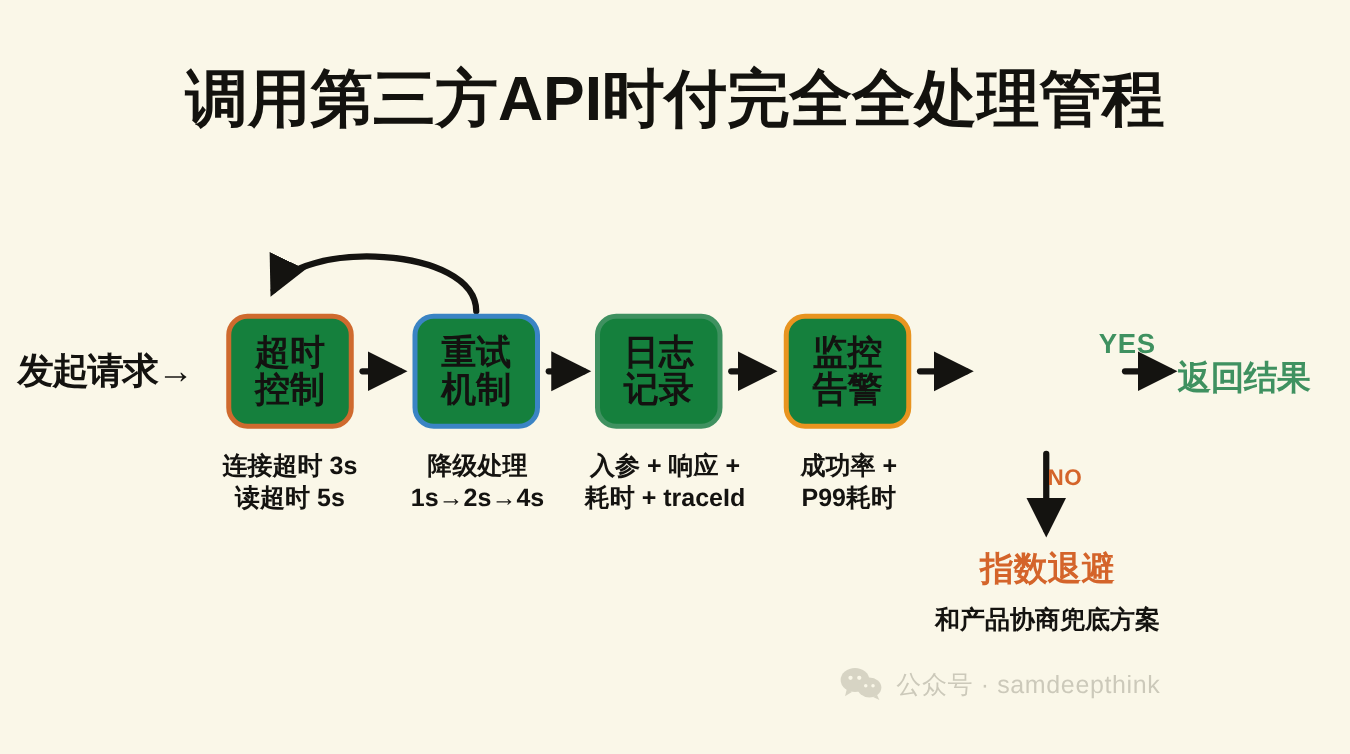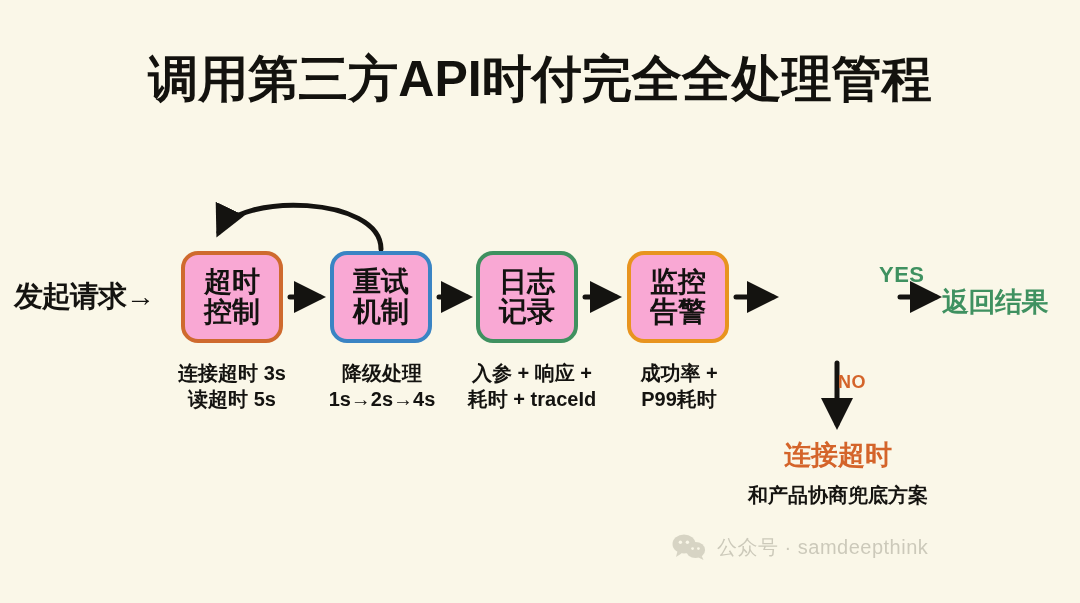--- a/index.html
+++ b/index.html
@@ -45,21 +45,21 @@
     white-space: nowrap;
     letter-spacing: -1px;
   }
   
   .node {
     position: absolute;
     width: 102px;
     height: 92px;
     border-radius: 17px;
     border: 4px solid #cf6a2e;
-    background: #f9a8d4;
+    background: #15803d;
     box-sizing: border-box;
     display: flex;
     flex-direction: column;
     align-items: center;
     justify-content: center;
     line-height: 1.08;
   }
   .node .line {
     font-size: 28px;
     font-weight: bold;
@@ -265,21 +265,21 @@
   <div class="caption c4">
     <div>成功率 +</div>
     <div>P99耗时</div>
   </div>
 
 
   <div class="branch-yes">YES</div>
   <div class="branch-no">NO</div>
 
   <div class="out-success">返回结果</div>
-  <div class="out-fallback">连接超时</div>
+  <div class="out-fallback">指数退避</div>
   <div class="out-fallback-note">和产品协商兜底方案</div>
 
   <div class="watermark">
     <svg class="wm-icon" viewBox="0 0 34 28">
       <ellipse cx="12" cy="11" rx="11.5" ry="9.6" fill="#a8a694"></ellipse>
       <path d="M5.5 18 L4 24 L9.5 20.5 Z" fill="#a8a694"></path>
       <circle cx="8.4" cy="9.2" r="1.7" fill="#faf7e8"></circle>
       <circle cx="15.4" cy="9.2" r="1.7" fill="#faf7e8"></circle>
       <ellipse cx="23.5" cy="17" rx="9.6" ry="8" fill="#a8a694"></ellipse>
       <path d="M29.5 22.5 L31.5 27 L26.5 24.5 Z" fill="#a8a694"></path>

